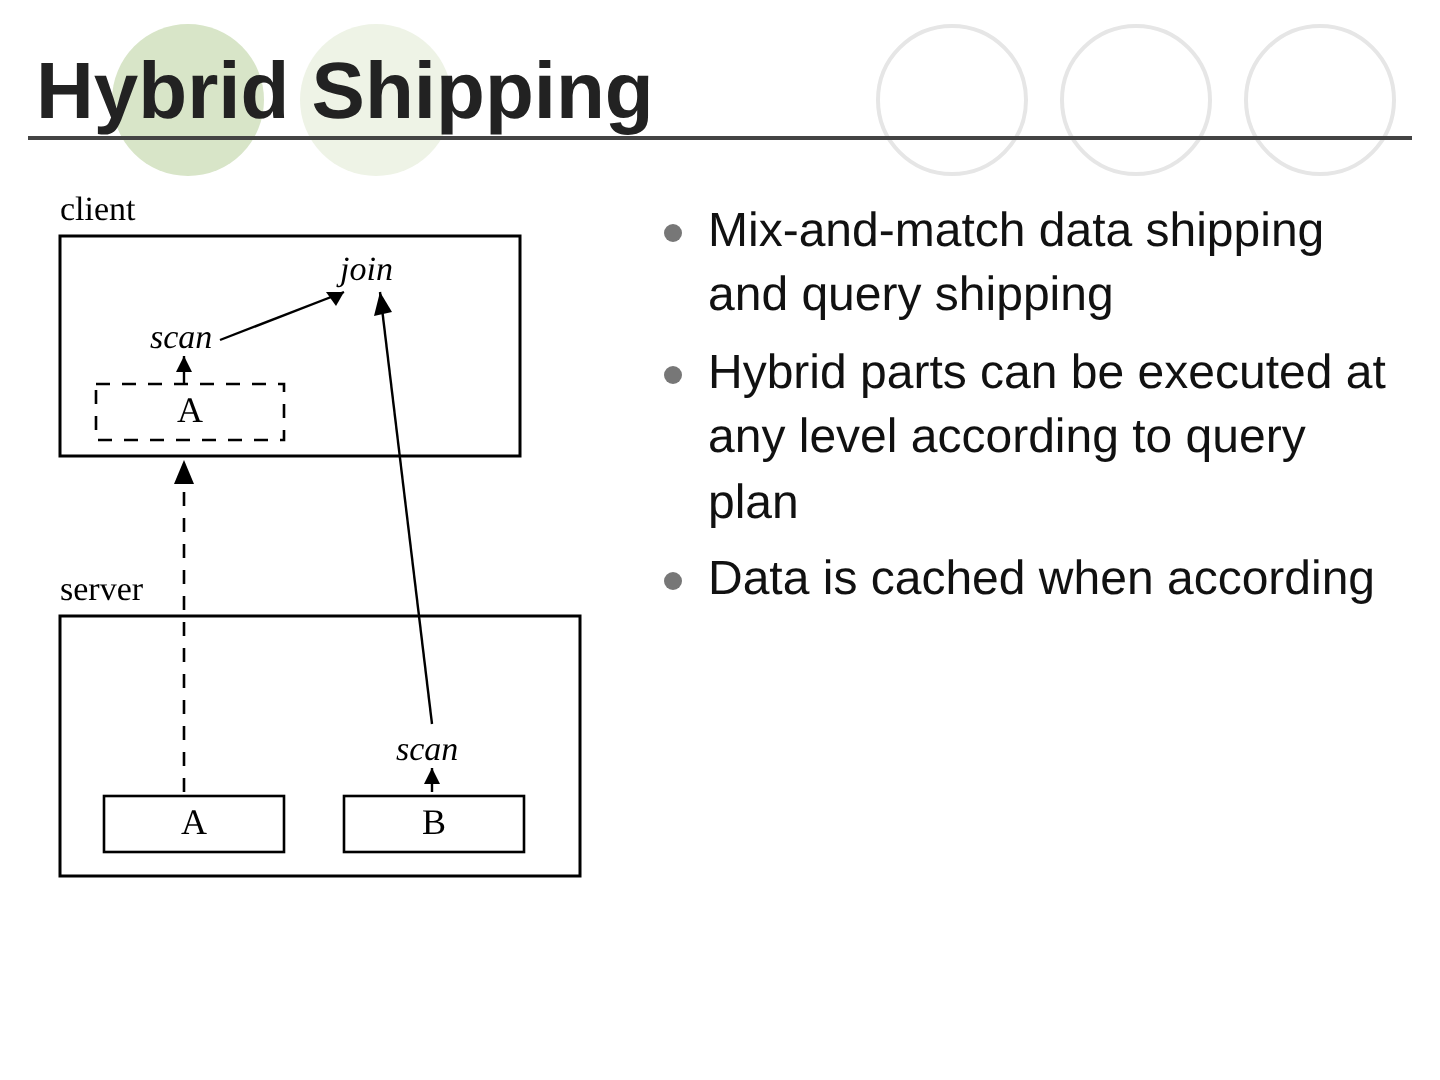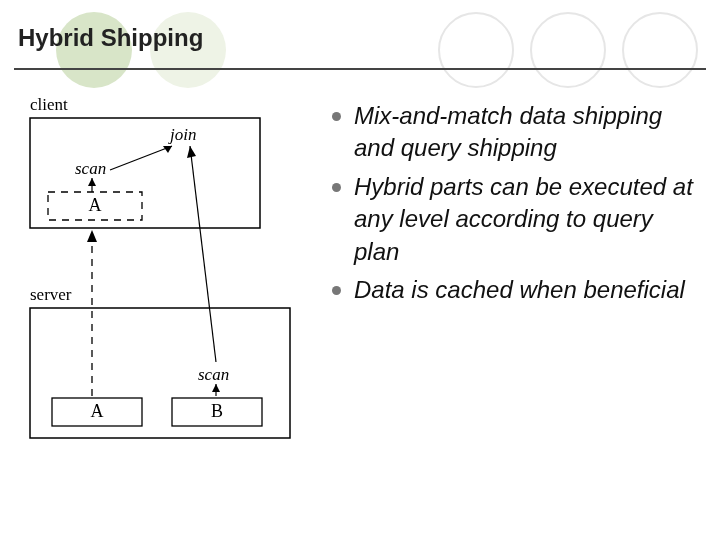--- a/index.html
+++ b/index.html
@@ -15,35 +15,35 @@
     pointer-events: none;
   }
   .circle { position: absolute; width: 76px; height: 76px; border-radius: 50%; }
   .c1 { left: 56px;  top: 0; background: #d8e5c8; }
   .c2 { left: 150px; top: 0; background: #eef3e6; }
   .c3 { left: 438px; top: 0; border: 2px solid #e6e6e6; }
   .c4 { left: 530px; top: 0; border: 2px solid #e6e6e6; }
   .c5 { left: 622px; top: 0; border: 2px solid #e6e6e6; }
   .title {
     position: absolute; left: 18px; top: 24px;
-    font-size: 24px; color: #222;
+    font-size: 40px; color: #222;
   }
   .rule {
     position: absolute; left: 14px; right: 14px; top: 68px;
     height: 0; border-top: 2px solid #444;
   }
   .content {
     position: absolute; top: 92px; left: 0; right: 0; bottom: 0;
     display: flex;
   }
   .diagram-col {
     width: 320px; position: relative;
   }
   .bullets-col {
-    flex: 1; padding: 8px 24px 0 8px; font-style: italic;
+    flex: 1; padding: 8px 24px 0 8px;
   }
   ul.bullets { list-style: none; }
   ul.bullets li {
     position: relative;
     font-size: 24px; line-height: 1.35;
     color: #111;
     padding-left: 26px;
     margin-bottom: 6px;
   }
   ul.bullets li::before {
@@ -108,16 +108,16 @@
 
       <rect x="152" y="306" width="90" height="28" fill="none" stroke="#000" stroke-width="1.3"></rect>
       <text x="197" y="321" class="box-txt">B</text>
     </svg>
   </div>
 
   <div class="bullets-col">
     <ul class="bullets">
       <li>Mix-and-match data shipping and query shipping</li>
       <li>Hybrid parts can be executed at any level according to query plan</li>
-      <li>Data is cached when beneficial</li>
+      <li>Data is cached when according</li>
     </ul>
   </div>
 </div>
 
 </body></html>

